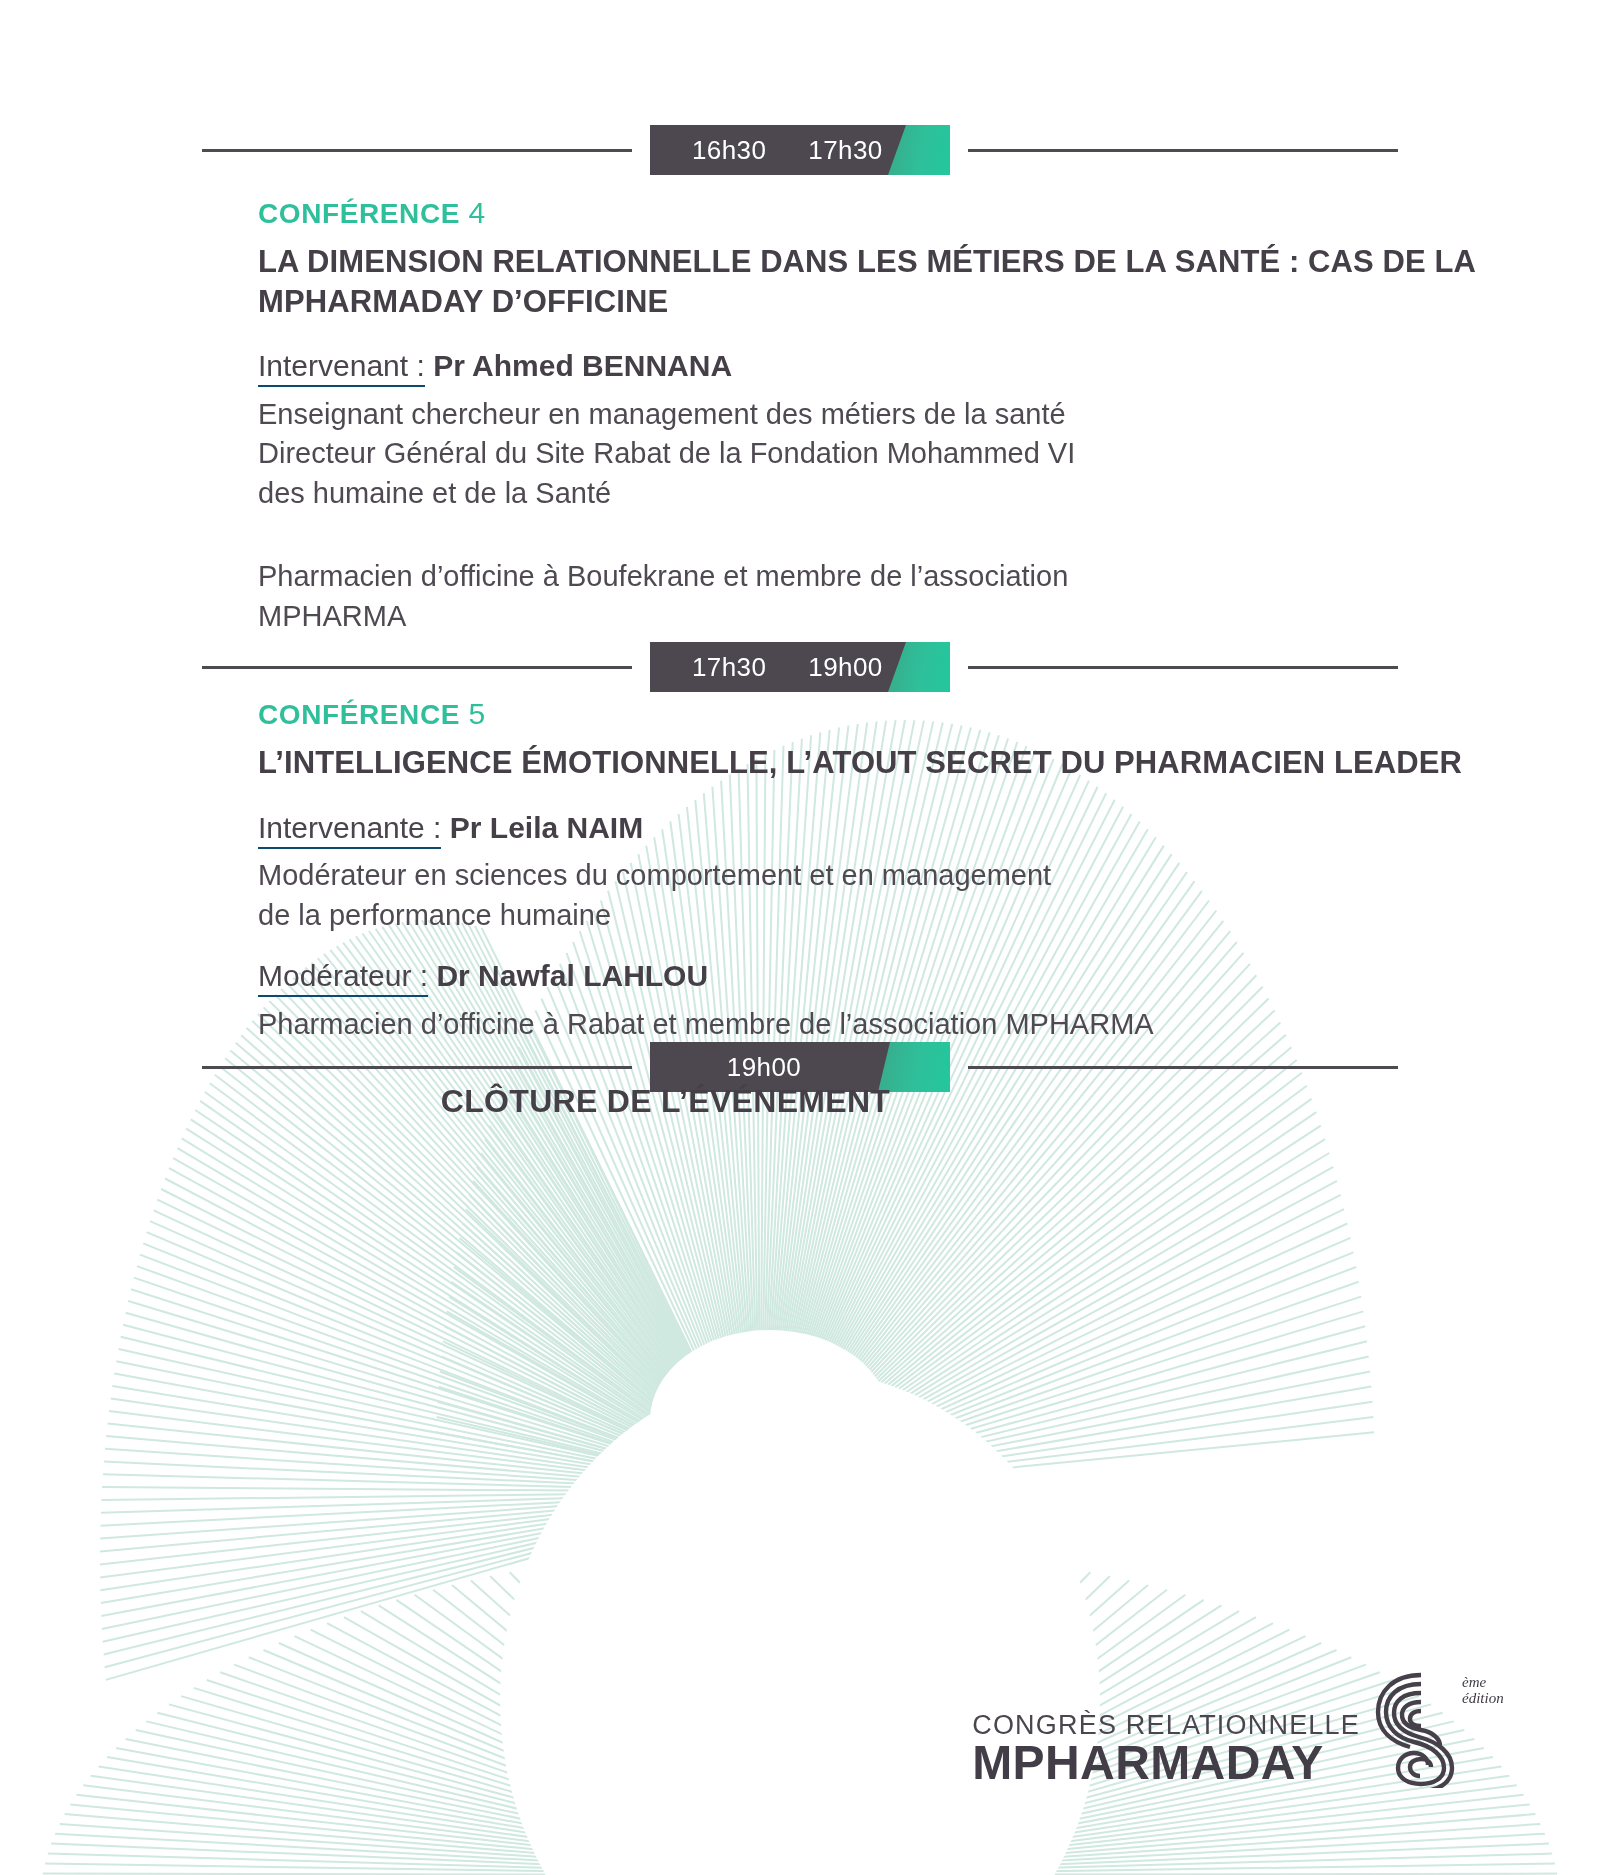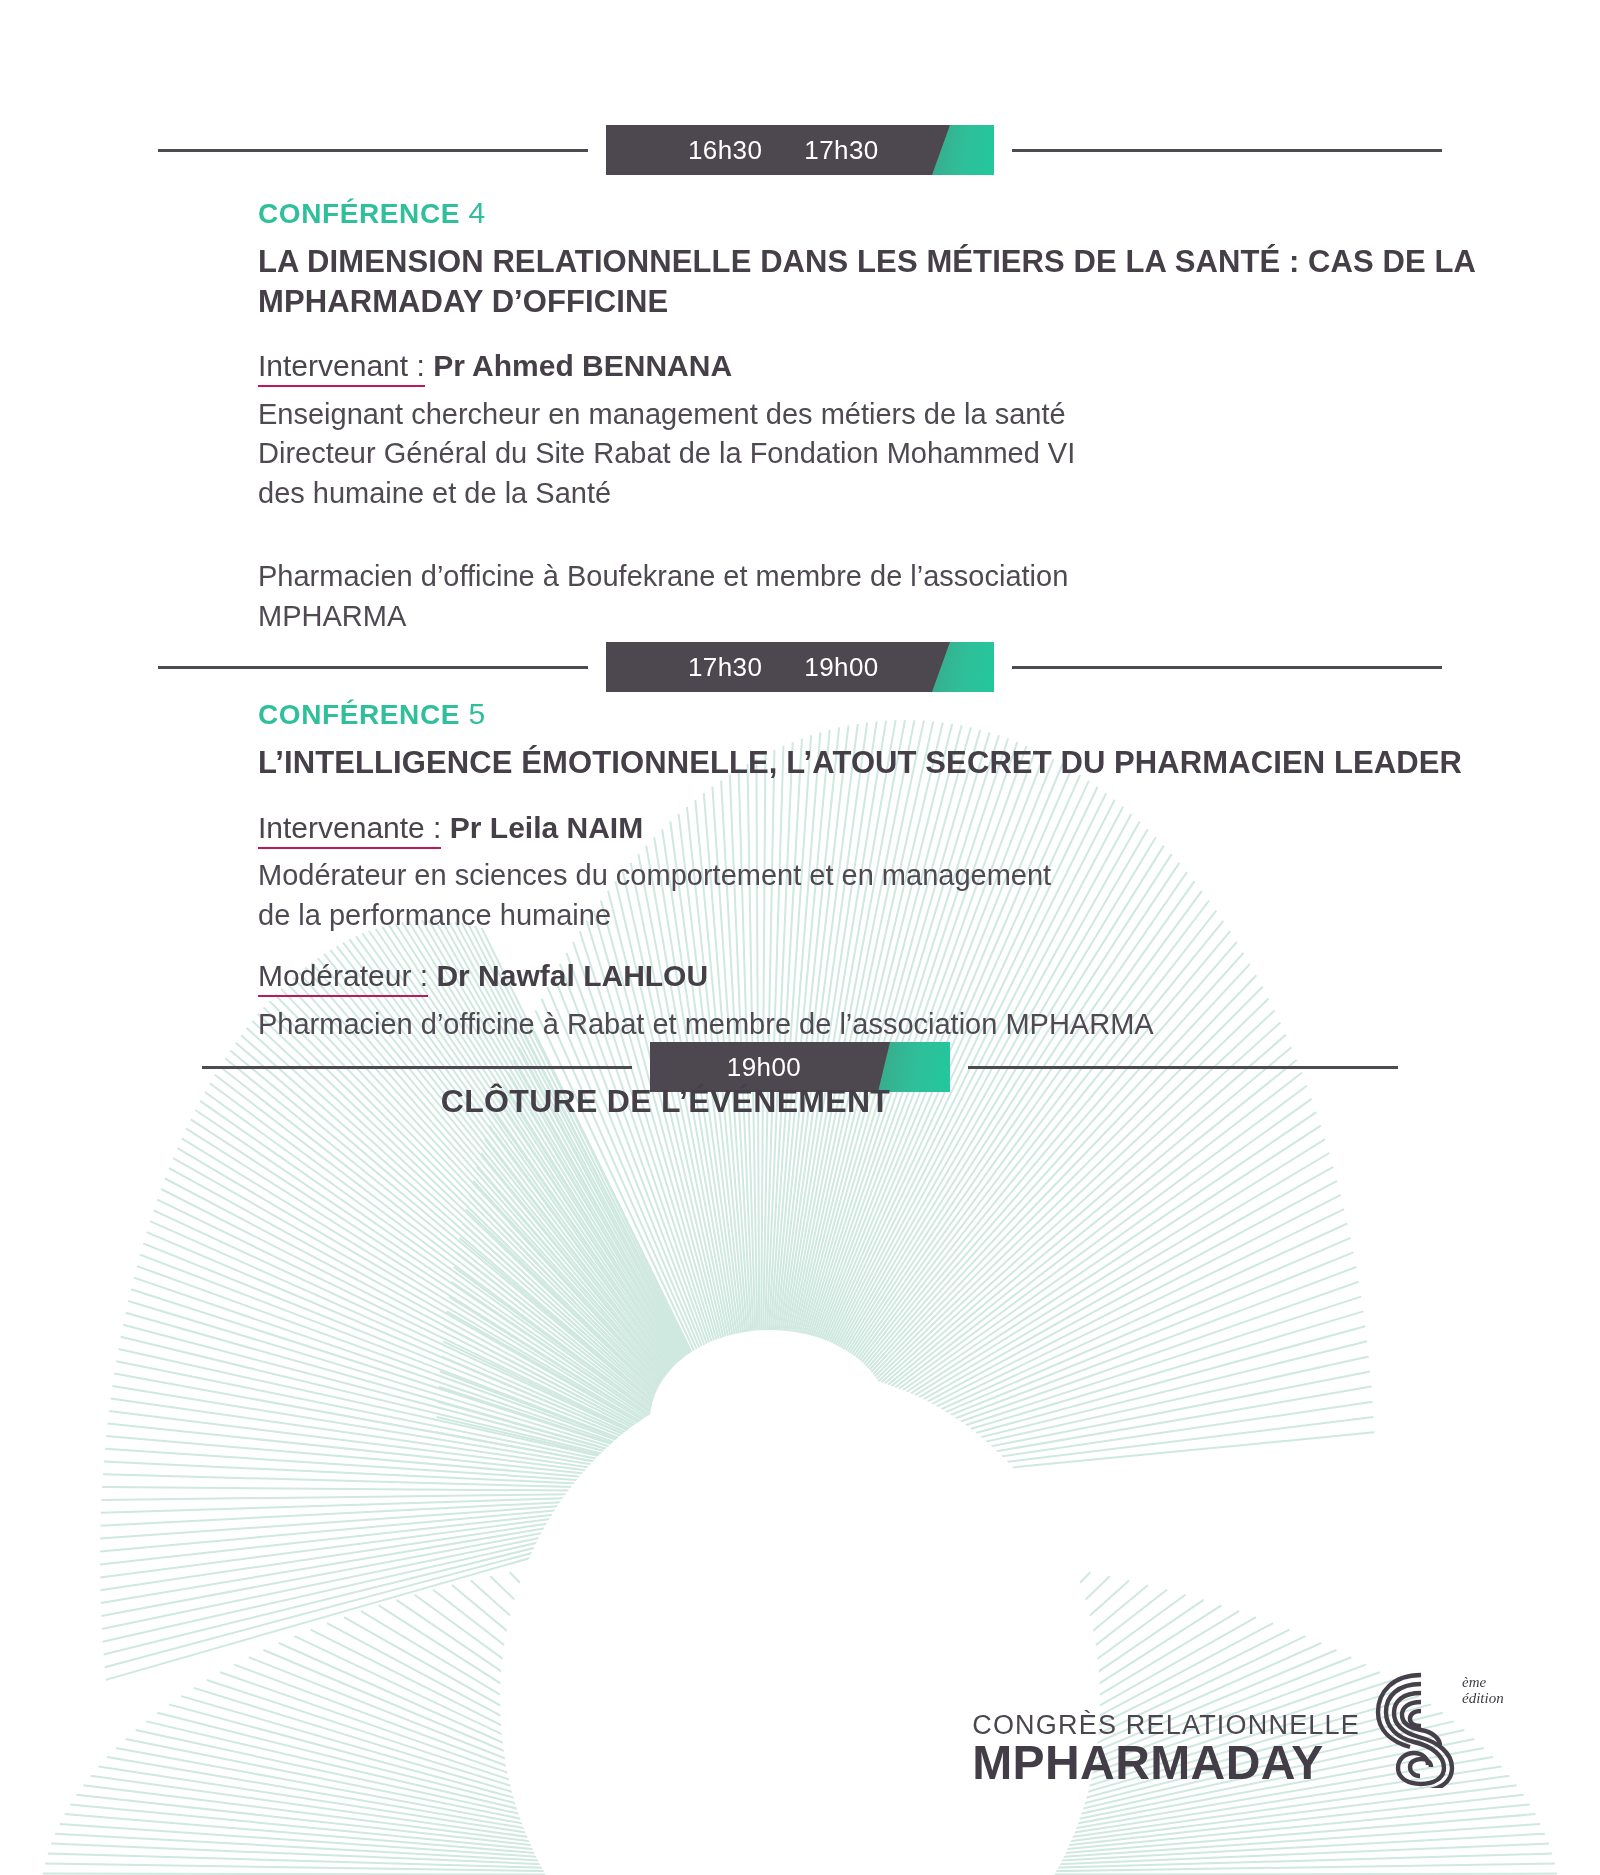--- a/index.html
+++ b/index.html
@@ -78,21 +78,21 @@
     align-items: center;
     color: #ffffff;
     font-family: "Liberation Sans Narrow", "Liberation Sans", sans-serif;
     font-size: 26px;
     letter-spacing: 0.4px;
     white-space: nowrap;
   }
   .time-badge .labels span { display: inline-block; }
 
   
-  .badge-2 { width: 348px; padding-left: 40px; }
+  .badge-2 { width: 300px; }
   .badge-2 .teal { width: 62px; clip-path: polygon(18px 0, 100% 0, 100% 100%, 0 100%); }
   .badge-2 .labels { padding-left: 42px; gap: 42px; }
 
   
   .badge-1 { width: 300px; }
   .badge-1 .teal { width: 72px; clip-path: polygon(12px 0, 100% 0, 100% 100%, 0 100%); }
   .badge-1 .labels { width: 228px; justify-content: center; padding-right: 6px; }
 
   
   .session { position: absolute; left: 258px; }
@@ -122,21 +122,21 @@
   }
 
   .role-line {
     font-family: "Liberation Sans Narrow", "Liberation Sans", sans-serif;
     font-size: 30px;
     line-height: 1.25;
     color: #4a444d;
     margin: 0 0 2px 0;
   }
   .role-line .role {
-    border-bottom: 2px solid #be185d;
+    border-bottom: 2px solid #0c4a6e;
     padding-bottom: 3px;
   }
   .role-line .person {
     font-weight: bold;
     color: #453f48;
   }
 
   .desc {
     font-family: "Liberation Sans Narrow", "Liberation Sans", sans-serif;
     font-size: 29px;

